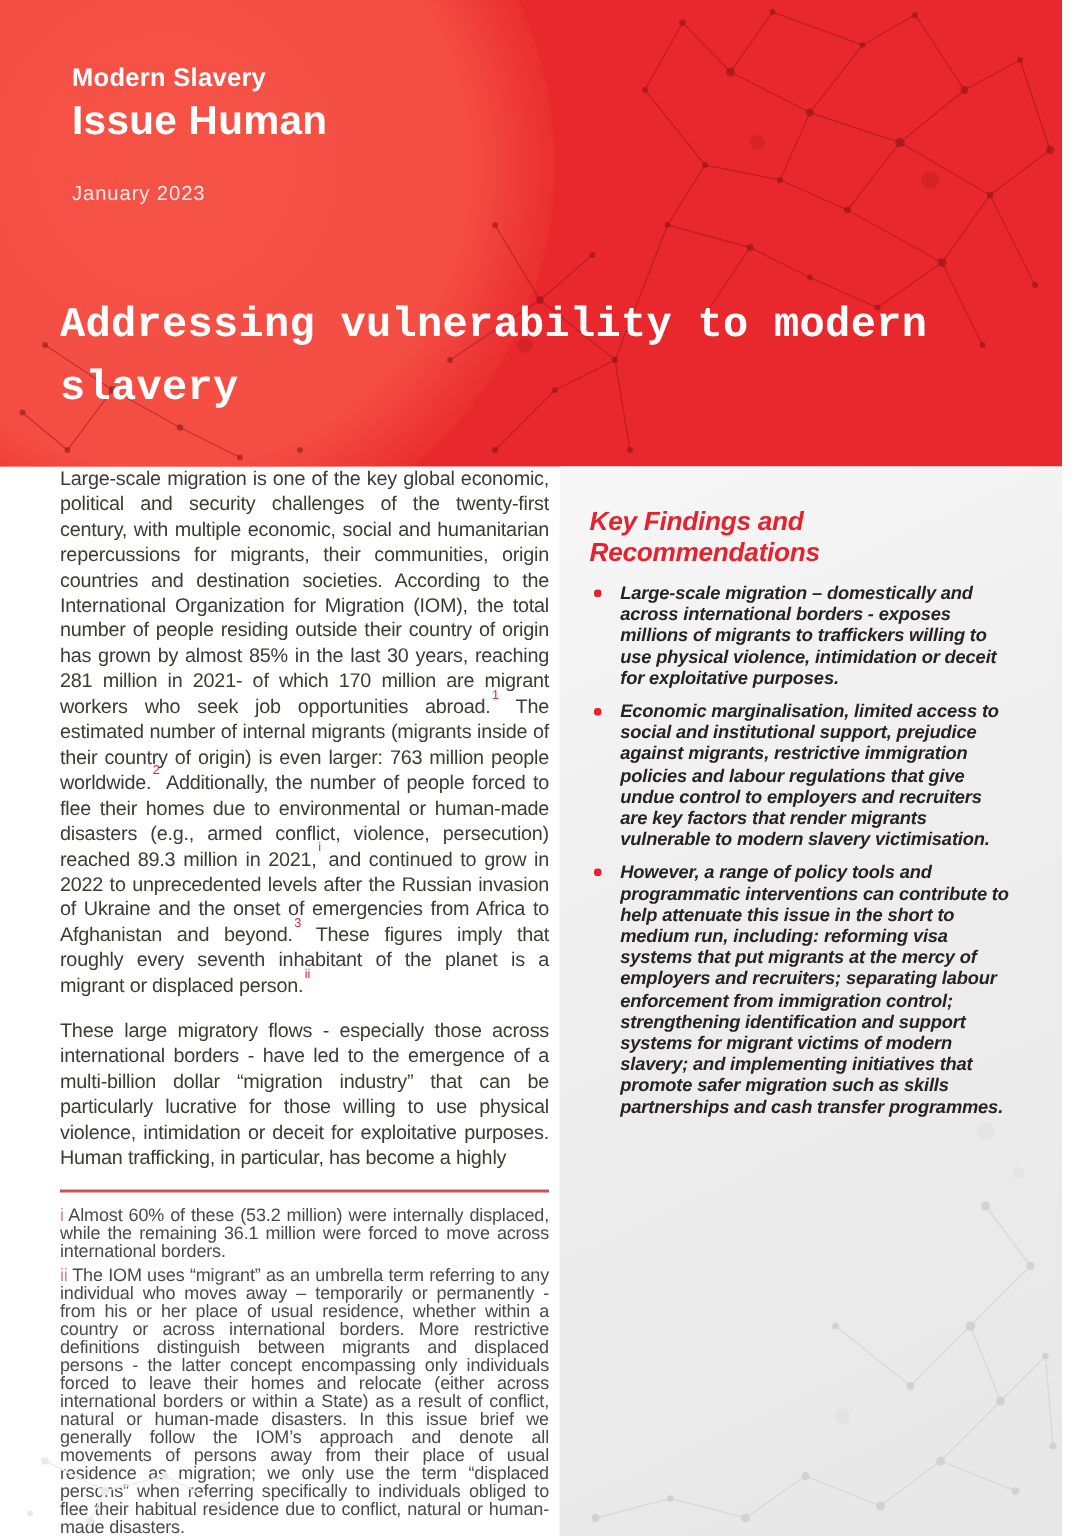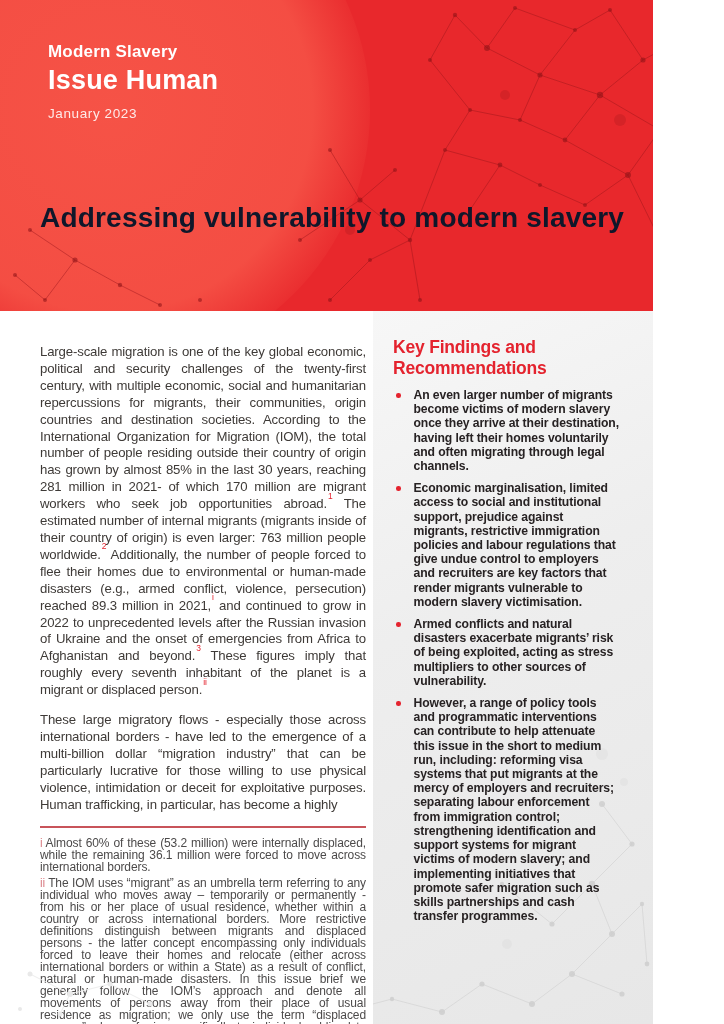--- a/index.html
+++ b/index.html
@@ -1,36 +1,36 @@
 <!DOCTYPE html>
 <html><head>
 <meta charset="utf-8">
 <style>
   html,body{margin:0;padding:0;background:#ffffff;}
-  .page{position:relative;width:653px;height:1024px;overflow:hidden;background:#ffffff;
+  .page{position:relative;width:708px;height:1024px;overflow:hidden;background:#ffffff;
         font-family:"Liberation Sans",sans-serif;}
 
   
   .banner{position:relative;height:311px;background:#e8282c;overflow:hidden;}
   .banner-glow{position:absolute;left:-150px;top:-150px;width:520px;height:520px;border-radius:50%;
     background:radial-gradient(circle,rgba(248,90,75,.85) 0%,rgba(248,90,75,.75) 55%,rgba(248,90,75,0) 74%);}
   .banner-pattern{position:absolute;inset:0;}
   .banner-inner{position:absolute;left:48px;top:42px;color:#ffffff;z-index:2;}
   .kicker{font-size:17px;font-weight:700;letter-spacing:.2px;}
   .brief{margin:3px 0 0;font-size:27px;font-weight:700;letter-spacing:.2px;}
-  .issue-date{margin-top:10px;font-size:13.5px;color:rgba(255,255,255,.88);letter-spacing:.6px;}
-  .doc-title{position:absolute;left:40px;top:197px;margin:0;z-index:2;color:#0f172a;
-    font-size:28px;font-weight:700;line-height:42px;letter-spacing:.2px;}
+  .issue-date{margin-top:25px;font-size:13.5px;color:rgba(255,255,255,.88);letter-spacing:.6px;}
+  .doc-title{position:absolute;left:40px;top:197px;margin:0;z-index:2;color:#ffffff;
+    font-size:28px;font-weight:700;line-height:42px;letter-spacing:.2px;font-family:Liberation Mono, monospace;}
 
   
   .body{display:flex;height:713px;}
-  .col-left{width:326px;margin-left:40px;padding-top:33px;box-sizing:border-box;}
+  .col-left{width:326px;margin-left:40px;box-sizing:border-box;}
   .col-gap{width:7px;flex:0 0 auto;}
   .panel{flex:1;position:relative;box-sizing:border-box;padding:26px 34px 0 20px;overflow:hidden;
-    background:linear-gradient(155deg,#f7f7f7 0%,#eeeeee 40%,#e7e7e7 100%);}
+    background:linear-gradient(155deg,#f7f7f7 0%,#eeeeee 40%,#e7e7e7 100%);font-style:italic;}
 
   
   .para{margin:0 0 13px;font-size:13.2px;line-height:16.9px;text-align:justify;
     color:#3e3a37;letter-spacing:-.15px;}
   .ref{color:#e4232e;font-size:8.5px;line-height:0;position:relative;top:-4px;margin-left:1px;font-weight:400;}
 
   .fn-divider{height:1.5px;background:#c8545a;margin:8px 0 9px;}
   .fn{margin:0 0 4px;font-size:12px;line-height:12px;text-align:justify;color:#4c4a4a;letter-spacing:-.1px;}
   .fn-marker{color:#db8389;margin-right:3px;}
 
@@ -164,29 +164,25 @@
             <circle cx="205" cy="200" r="5"></circle>
             <circle cx="322" cy="38" r="4"></circle>
         </g>
       </svg>
 
       <h3 class="panel-heading">Key Findings and Recommendations</h3>
 
       <ul class="findings">
         <li>
             <span class="bullet-dot"></span>
-            <span>An even larger number of migrants become victims of modern slavery once they arrive at their destination, having left their homes voluntarily and often migrating through legal channels.</span>
+            <span>Large-scale migration – domestically and across international borders - exposes millions of migrants to traffickers willing to use physical violence, intimidation or deceit for exploitative purposes.</span>
           </li>
         <li>
             <span class="bullet-dot"></span>
             <span>Economic marginalisation, limited access to social and institutional support, prejudice against migrants, restrictive immigration policies and labour regulations that give undue control to employers and recruiters are key factors that render migrants vulnerable to modern slavery victimisation.</span>
-          </li>
-        <li>
-            <span class="bullet-dot"></span>
-            <span>Armed conflicts and natural disasters exacerbate migrants’ risk of being exploited, acting as stress multipliers to other sources of vulnerability.</span>
           </li>
         <li>
             <span class="bullet-dot"></span>
             <span>However, a range of policy tools and programmatic interventions can contribute to help attenuate this issue in the short to medium run, including: reforming visa systems that put migrants at the mercy of employers and recruiters; separating labour enforcement from immigration control; strengthening identification and support systems for migrant victims of modern slavery; and implementing initiatives that promote safer migration such as skills partnerships and cash transfer programmes.</span>
           </li>
 
       </ul>
     </aside>
   </main>
 

